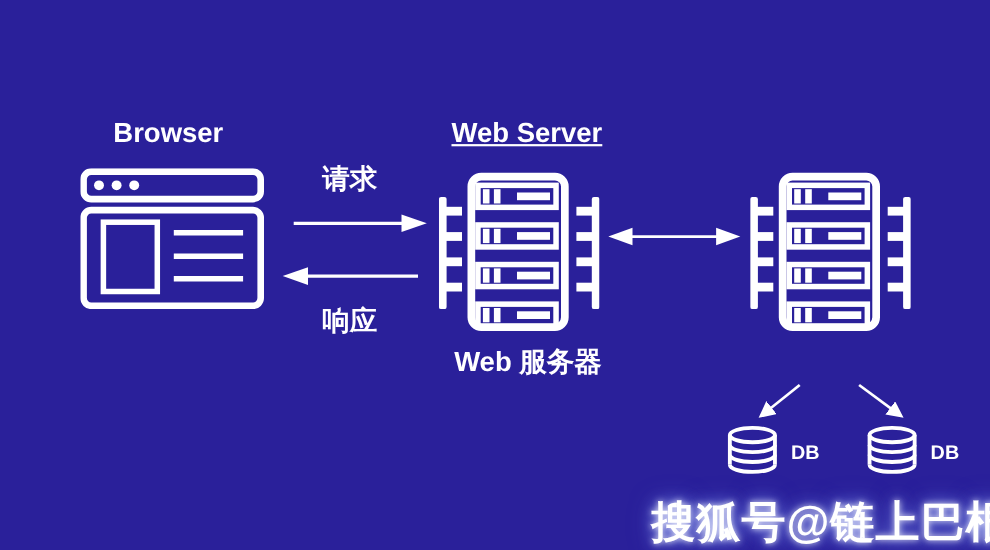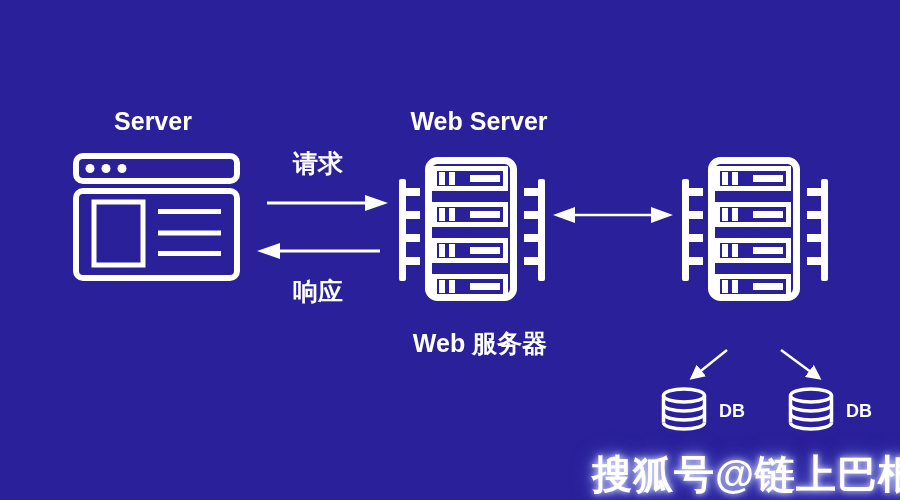--- a/index.html
+++ b/index.html
@@ -95,45 +95,45 @@
         <ellipse class="stroke" cx="23" cy="8.5" rx="20.5" ry="6.5" stroke-width="3.5"></ellipse>
         <path class="stroke" d="M2.5,8.5 V35.5" stroke-width="3.5"></path>
         <path class="stroke" d="M43.5,8.5 V35.5" stroke-width="3.5"></path>
         <path class="stroke" d="M2.5,17.5 A20.5,6.5 0 0 0 43.5,17.5" stroke-width="3.5"></path>
         <path class="stroke" d="M2.5,26.5 A20.5,6.5 0 0 0 43.5,26.5" stroke-width="3.5"></path>
         <path class="stroke" d="M2.5,35.5 A20.5,6.5 0 0 0 43.5,35.5" stroke-width="3.5"></path>
       </symbol>
     </defs>
   </svg>
 
-  <div class="lbl title-en" style="left:73px;top:108px;width:160px;">Server</div>
+  <div class="lbl title-en" style="left:73px;top:108px;width:160px;">Browser</div>
   <svg style="left:73px;top:153px;" width="167" height="128">
       <use href="#sym-browser"></use>
     </svg>
 
   <div class="lbl title-cn" style="left:258px;top:150px;width:120px;">请求</div>
 
   <svg style="left:257px;top:194px;" width="140" height="18">
     <line x1="10" y1="9" x2="112" y2="9" stroke="#FFFFFF" stroke-width="3"></line>
     <polygon points="108,1 131,9 108,17" fill="#FFFFFF"></polygon>
   </svg>
 
 
   <svg style="left:250px;top:242px;" width="140" height="18">
     <polygon points="7,9 30,1 30,17" fill="#FFFFFF"></polygon>
     <line x1="28" y1="9" x2="130" y2="9" stroke="#FFFFFF" stroke-width="3"></line>
   </svg>
 
   <div class="lbl title-cn" style="left:258px;top:280px;width:120px;font-family:Liberation Mono, monospace;">响应</div>
 
-  <div class="lbl title-en" style="left:394px;top:108px;width:170px;">Web Server</div>
+  <div class="lbl title-en" style="left:394px;top:108px;width:170px;text-decoration:underline;">Web Server</div>
   <svg style="left:399px;top:155px;" width="146" height="148">
       <use href="#sym-server"></use>
     </svg>
-  <div class="lbl title-cn" style="left:380px;top:330px;width:200px;">Web 服务器</div>
+  <div class="lbl title-cn" style="left:380px;top:316px;width:200px;">Web 服务器</div>
 
   <svg style="left:548px;top:205px;" width="130" height="20">
     <line x1="24" y1="10" x2="106" y2="10" stroke="#FFFFFF" stroke-width="2.5"></line>
     <polygon points="5,10 27,2 27,18" fill="#FFFFFF"></polygon>
     <polygon points="125,10 103,2 103,18" fill="#FFFFFF"></polygon>
   </svg>
 
   <svg style="left:682px;top:155px;" width="146" height="148">
       <use href="#sym-server"></use>
     </svg>

